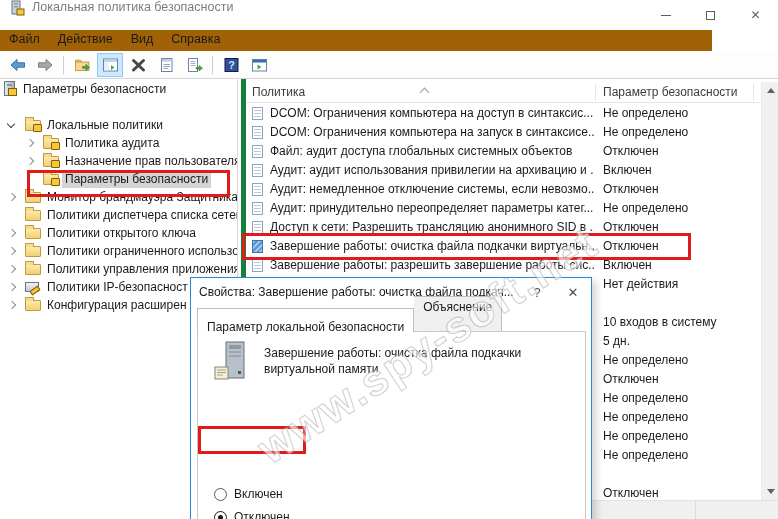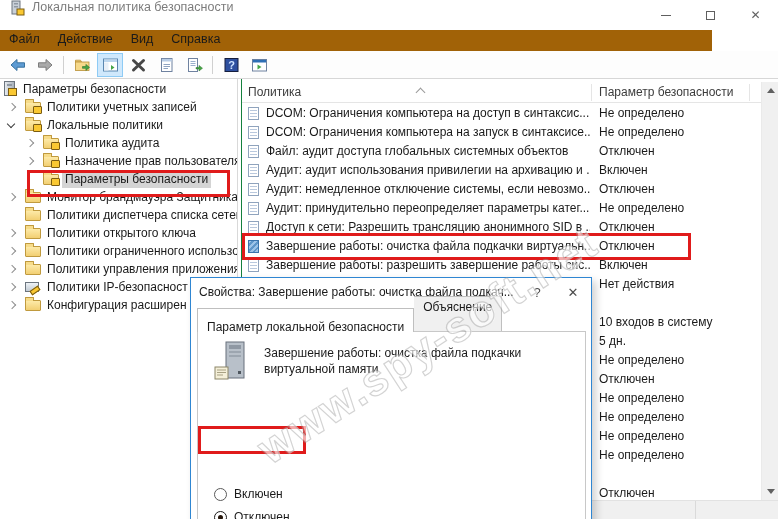--- a/index.html
+++ b/index.html
@@ -18,21 +18,21 @@
 
 .menubar{position:absolute;left:0;top:30px;width:712px;height:21px;display:flex;align-items:flex-start;background:#a16207}
 .menu-item{padding:2px 9px;font-size:12.5px}
 
 .toolbar{position:absolute;left:0;top:51px;width:778px;height:28px;background:#fdfdfd;border-bottom:1px solid #d7d7d7;display:flex;align-items:center}
 .tb-btn{width:26px;height:24px;margin:0 1px;display:flex;align-items:center;justify-content:center;border:1px solid transparent}
 .tb-btn.active{background:#cfe8fc;border-color:#8ecbf5}
 .tb-sep{width:1px;height:18px;background:#d0d0d0;margin:0 4px}
 
 .tree-pane{position:absolute;left:0;top:79px;width:238px;height:440px;background:#fff;border-right:1px solid #d9d9d9;overflow:hidden}
-.list-pane{position:absolute;left:241px;top:79px;width:537px;height:421px;background:#fff;border-left:1px solid #15803d;overflow:hidden}
+.list-pane{position:absolute;left:241px;top:79px;width:537px;height:421px;background:#fff;border-left:5px solid #15803d;overflow:hidden}
 .bottom-strip{position:absolute;left:241px;top:500px;width:537px;height:19px;background:#f0f0f0;border-top:1px solid #e2e2e2}
 .bottom-strip .vline{position:absolute;left:454px;top:0;width:1px;height:19px;background:#dadada}
 
 .trow{position:absolute;left:0;width:238px;height:18px;line-height:18px;white-space:nowrap}
 .chev{position:absolute;top:6px;width:6px;height:6px;border-right:1.4px solid #8f8f8f;border-bottom:1.4px solid #8f8f8f;transform:rotate(-45deg)}
 .chev.exp{transform:rotate(45deg);border-color:#3c3c3c;top:5px}
 .tlabel{position:absolute;top:0;padding:0 3px}
 .tlabel.sel{background:#d4d4d4}
 
 .ifold{position:absolute;top:4px;width:16px;height:11px;background:linear-gradient(#fdeaa8,#f2cf72);border:1px solid #c09a3e;border-radius:1px}
@@ -182,25 +182,20 @@
           <path d="M6 7.5 L10 10 L6 12.5 Z" fill="#46a546"></path>
         </svg>
     </div>
   </div>
 
   <div class="tree-pane">
     <div class="trow" style="top:1px">
         <span class="iserv" style="left:4px"></span>
         <span class="tlabel" style="left:20px">Параметры безопасности</span>
       </div>
-    <div class="trow" style="top:19px">
-        <span class="chev" style="left:9px"></span>
-        <span class="ifold lockb" style="left:25px"></span>
-        <span class="tlabel" style="left:44px">Политики учетных записей</span>
-      </div>
     <div class="trow" style="top:37px">
         <span class="chev exp" style="left:8px"></span>
         <span class="ifold lockb" style="left:25px"></span>
         <span class="tlabel" style="left:44px">Локальные политики</span>
       </div>
     <div class="trow" style="top:55px">
         <span class="chev" style="left:27px"></span>
         <span class="ifold lockb" style="left:43px"></span>
         <span class="tlabel" style="left:62px">Политика аудита</span>
       </div>

